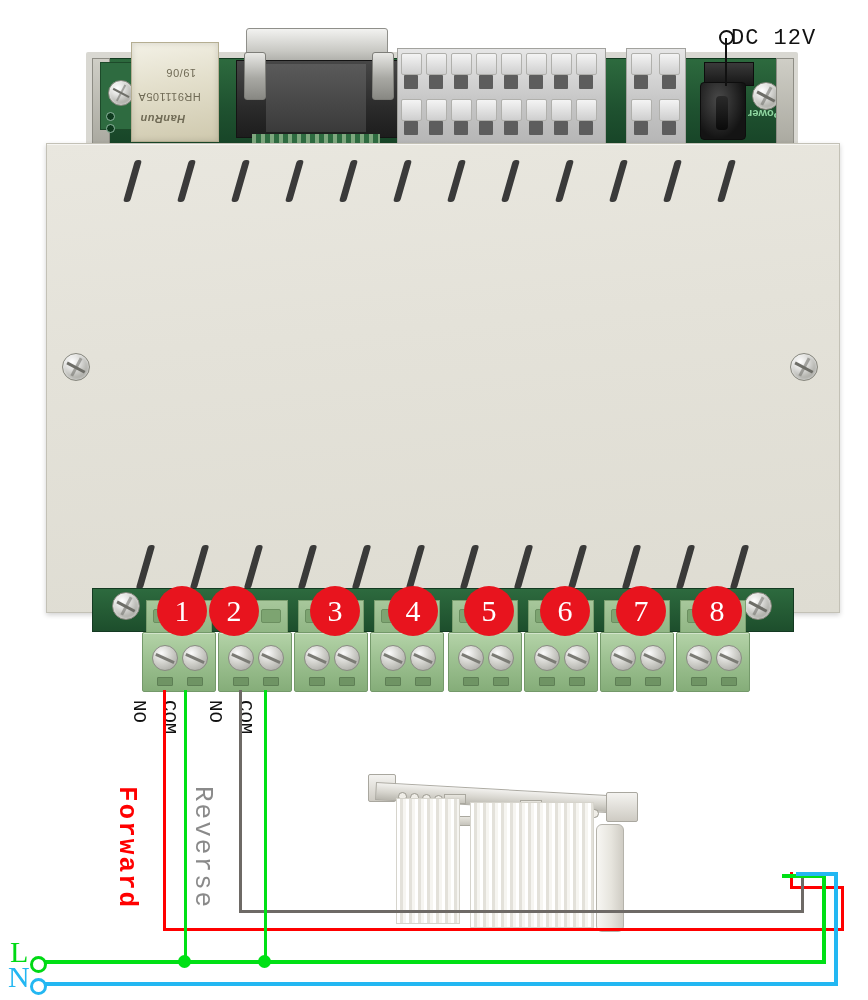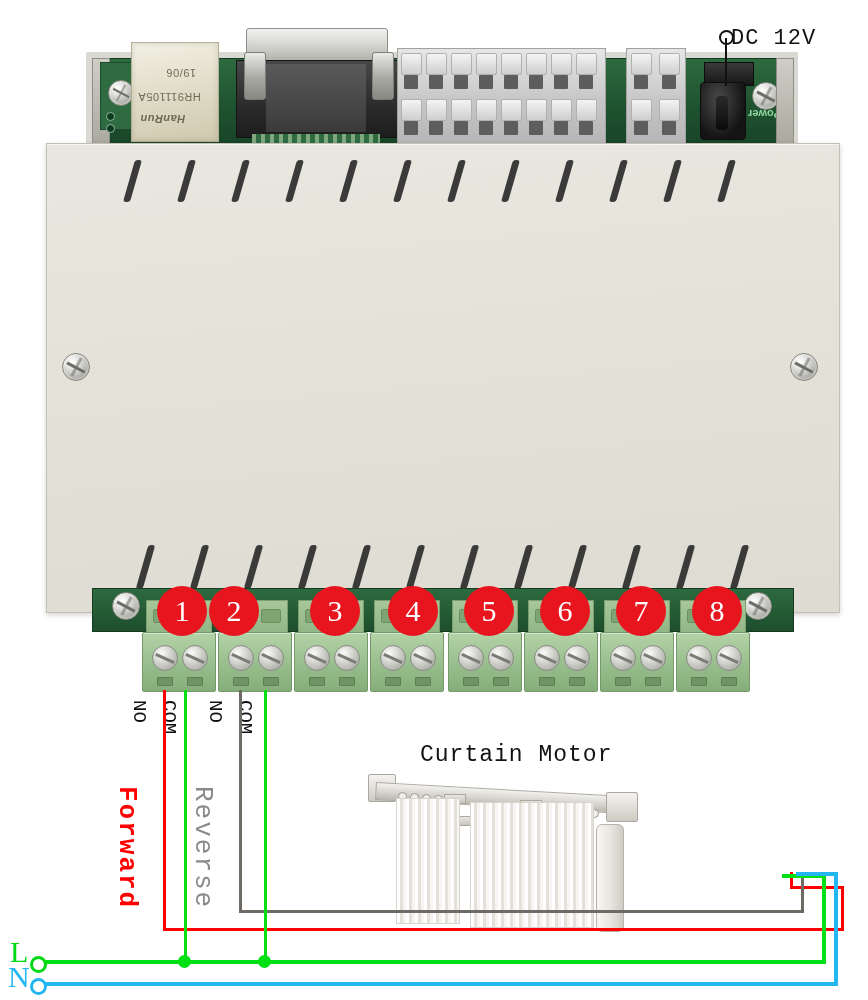--- a/index.html
+++ b/index.html
@@ -410,21 +410,20 @@
   <div class="numbadge" style="left:540px;top:586px;background:#e8141e;">
       <span>6</span>
     </div>
   <div class="numbadge" style="left:616px;top:586px;background:#e8141e;">
       <span>7</span>
     </div>
   <div class="numbadge" style="left:692px;top:586px;background:#e8141e;">
       <span>8</span>
     </div>
 
-  <span class="lbl mono" style="left:420px;top:742px;font-size:23px;color:#111;letter-spacing:1px;">Curtain Motor</span>
 
   <div class="cm-wrap">
     <div class="railcap" style="left:0px;top:6px;"></div>
     <div class="rail"></div>
     <div class="railcap" style="left:238px;top:24px;width:30px;height:28px;"></div>
 
     <div class="bracket" style="left:76px;top:26px;width:20px;"></div>
     <div class="bracket" style="left:152px;top:32px;width:20px;"></div>
     <div class="bracket" style="left:68px;top:48px;width:50px;"></div>
     <div class="bracket" style="left:130px;top:52px;width:50px;"></div>

